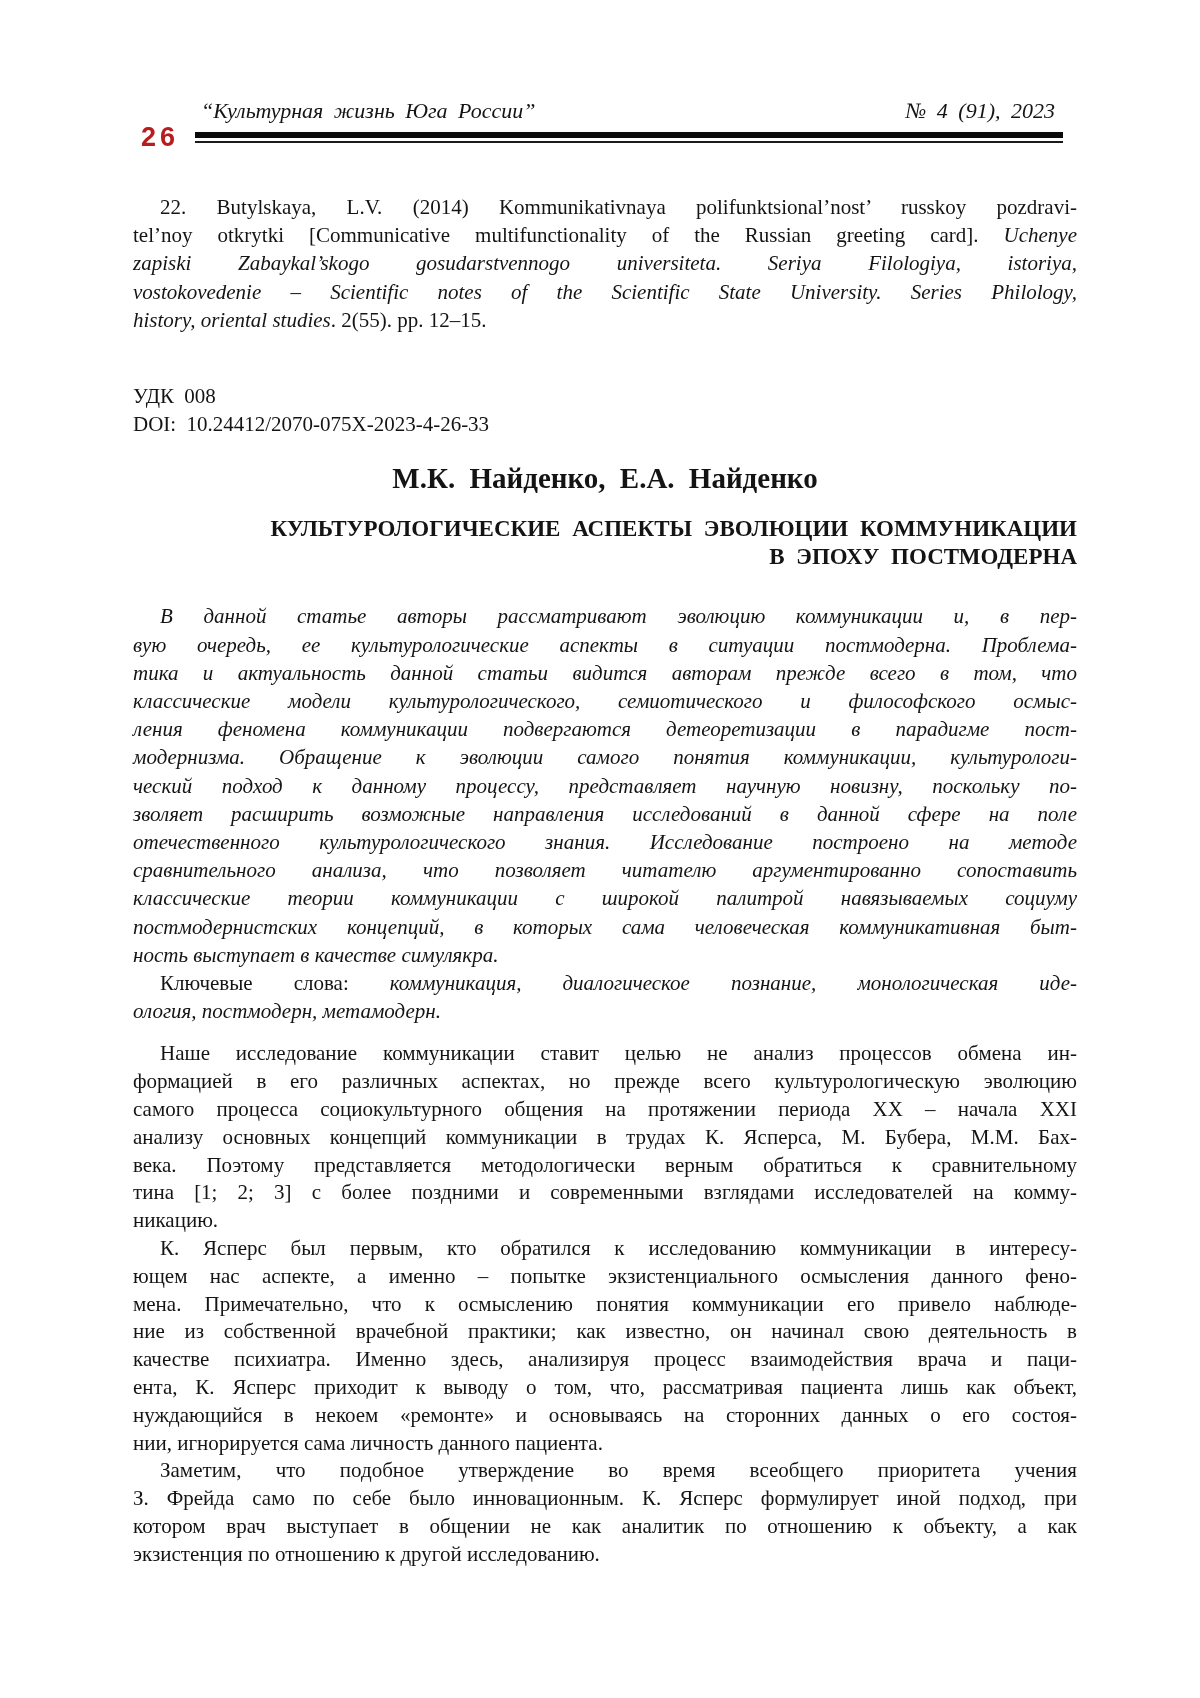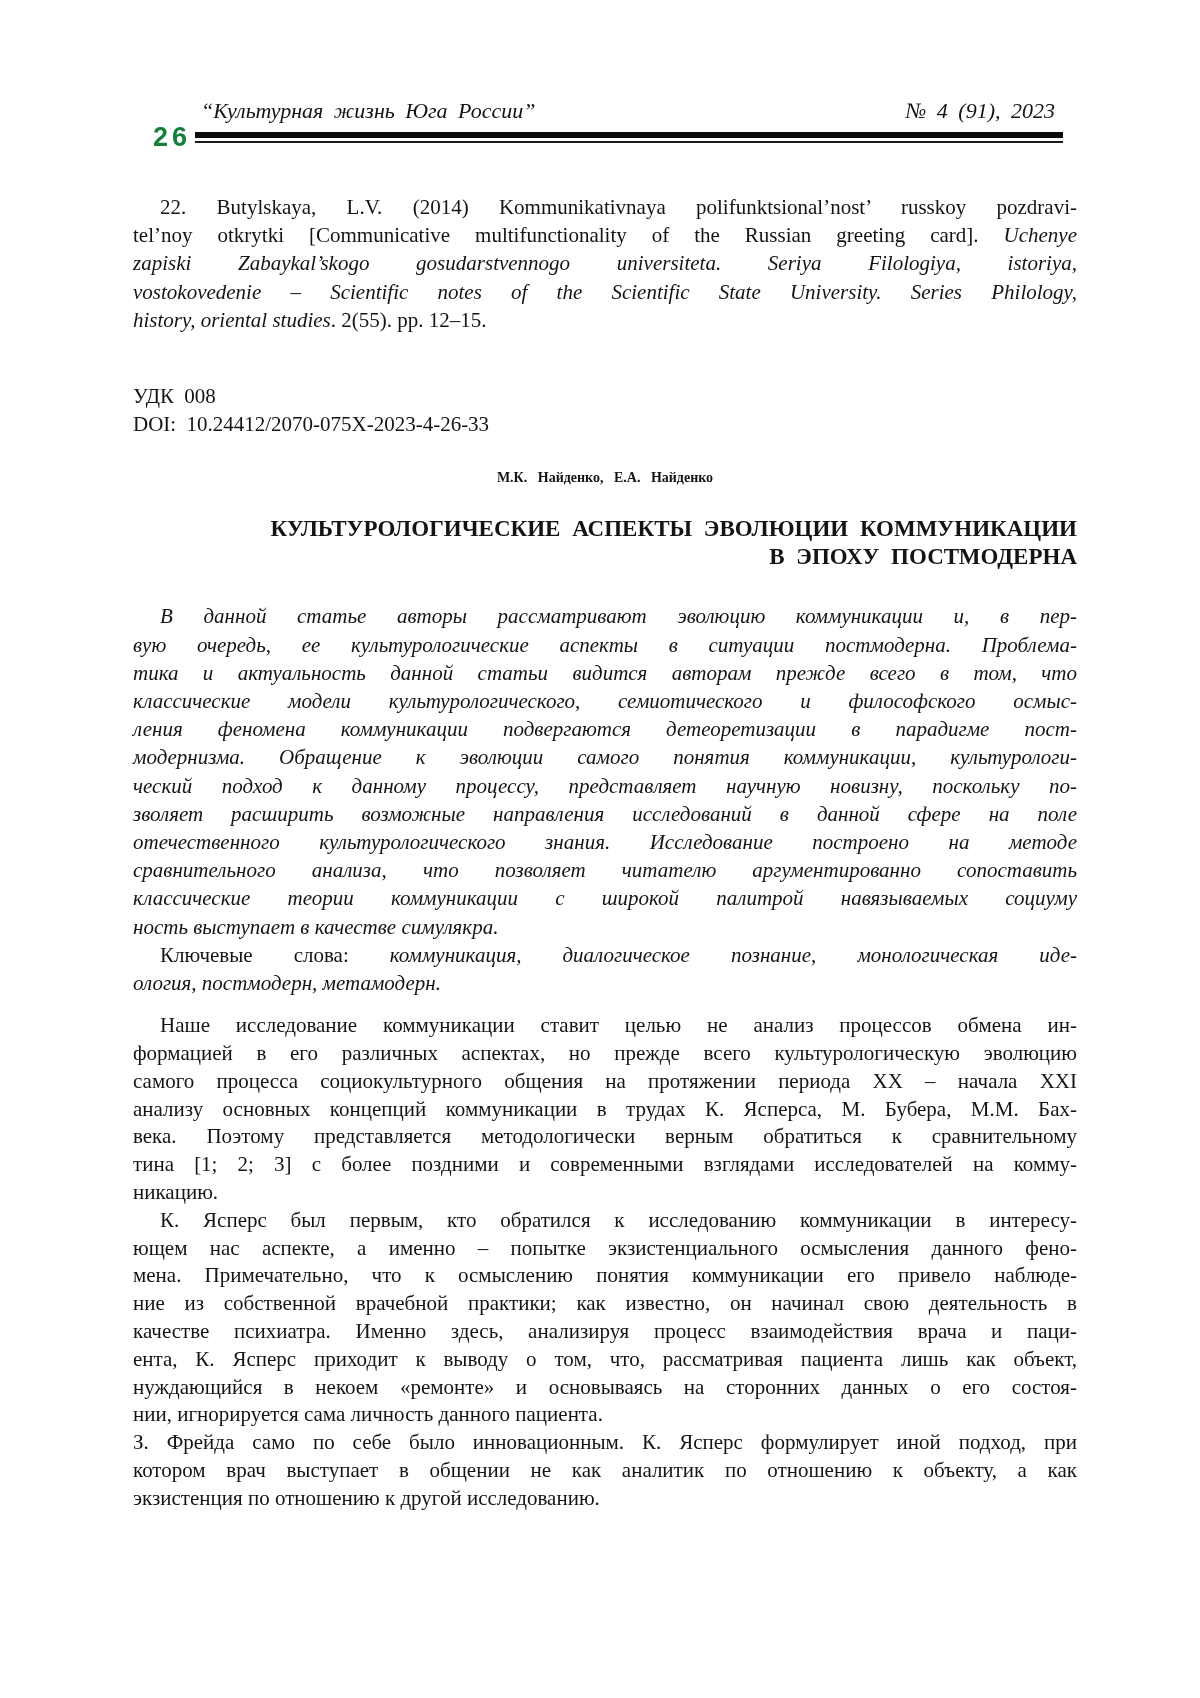--- a/index.html
+++ b/index.html
@@ -17,25 +17,25 @@
     padding-top: 98px;
   }
   .content {
     position: relative;
     margin-left: 133px;
     width: 944px;
   }
   
   .page-num {
     position: absolute;
-    left: 20px; top: 24px;
+    left: 8px; top: 24px;
     font-family: "Liberation Sans", sans-serif;
     font-size: 27px; font-weight: bold;
     letter-spacing: 4px;
-    color: #15803d;
+    color: #b91c1c;
     text-align: right;
   }
   .header-row {
     display: flex;
     justify-content: space-between;
     margin-left: 68px;
     margin-right: 22px;
     font-size: 22px;
     font-style: italic;
     line-height: 26px;
@@ -68,21 +68,21 @@
   .line.indent { text-indent: 27px; }
   .it { font-style: italic; }
   .rm { font-style: normal; }
   
   .reference { margin-top: 45px; }
   .meta { margin-top: 48px; word-spacing: 5px; }
   .authors {
     margin-top: 26px;
     text-align: center;
     font-weight: bold;
-    font-size: 14px;
+    font-size: 29px;
     line-height: 28.2px;
     word-spacing: 7px;
   }
   .title-block { margin-top: 22px; }
   .title-line {
     text-align: right;
     font-weight: bold;
     font-size: 23px;
     line-height: 28.4px;
     word-spacing: 6px;
@@ -131,20 +131,21 @@
         <div class="line"><span class="it">вую очередь, ее культурологические аспекты в ситуации постмодерна. Проблема-</span></div>
         <div class="line"><span class="it">тика и актуальность данной статьи видится авторам прежде всего в том, что</span></div>
         <div class="line"><span class="it">классические модели культурологического, семиотического и философского осмыс-</span></div>
         <div class="line"><span class="it">ления феномена коммуникации подвергаются детеоретизации в парадигме пост-</span></div>
         <div class="line"><span class="it">модернизма. Обращение к эволюции самого понятия коммуникации, культурологи-</span></div>
         <div class="line"><span class="it">ческий подход к данному процессу, представляет научную новизну, поскольку по-</span></div>
         <div class="line"><span class="it">зволяет расширить возможные направления исследований в данной сфере на поле</span></div>
         <div class="line"><span class="it">отечественного культурологического знания. Исследование построено на методе</span></div>
         <div class="line"><span class="it">сравнительного анализа, что позволяет читателю аргументированно сопоставить</span></div>
         <div class="line"><span class="it">классические теории коммуникации с широкой палитрой навязываемых социуму</span></div>
+        <div class="line"><span class="it">постмодернистских концепций, в которых сама человеческая коммуникативная быт-</span></div>
         <div class="line end"><span class="it">ность выступает в качестве симулякра.</span></div>
       </div>
 
     <div class="keywords">
         <div class="line indent"><span class="rm">Ключевые слова: </span><span class="it">коммуникация, диалогическое познание, монологическая иде-</span></div>
         <div class="line end"><span class="it">ология, постмодерн, метамодерн.</span></div>
       </div>
 
     <div class="article-body">
       <div>
@@ -160,20 +161,21 @@
           <div class="line indent"><span class="rm">К. Ясперс был первым, кто обратился к исследованию коммуникации в интересу-</span></div>
           <div class="line"><span class="rm">ющем нас аспекте, а именно – попытке экзистенциального осмысления данного фено-</span></div>
           <div class="line"><span class="rm">мена. Примечательно, что к осмыслению понятия коммуникации его привело наблюде-</span></div>
           <div class="line"><span class="rm">ние из собственной врачебной практики; как известно, он начинал свою деятельность в</span></div>
           <div class="line"><span class="rm">качестве психиатра. Именно здесь, анализируя процесс взаимодействия врача и паци-</span></div>
           <div class="line"><span class="rm">ента, К. Ясперс приходит к выводу о том, что, рассматривая пациента лишь как объект,</span></div>
           <div class="line"><span class="rm">нуждающийся в некоем «ремонте» и основываясь на сторонних данных о его состоя-</span></div>
           <div class="line end"><span class="rm">нии, игнорируется сама личность данного пациента.</span></div>
         </div>
       <div>
+          <div class="line indent"><span class="rm">Заметим, что подобное утверждение во время всеобщего приоритета учения</span></div>
           <div class="line"><span class="rm">З. Фрейда само по себе было инновационным. К. Ясперс формулирует иной подход, при</span></div>
           <div class="line"><span class="rm">котором врач выступает в общении не как аналитик по отношению к объекту, а как</span></div>
           <div class="line end"><span class="rm">экзистенция по отношению к другой исследованию.</span></div>
         </div>
     </div>
 
   </div>
 </div>
 
 </body></html>

